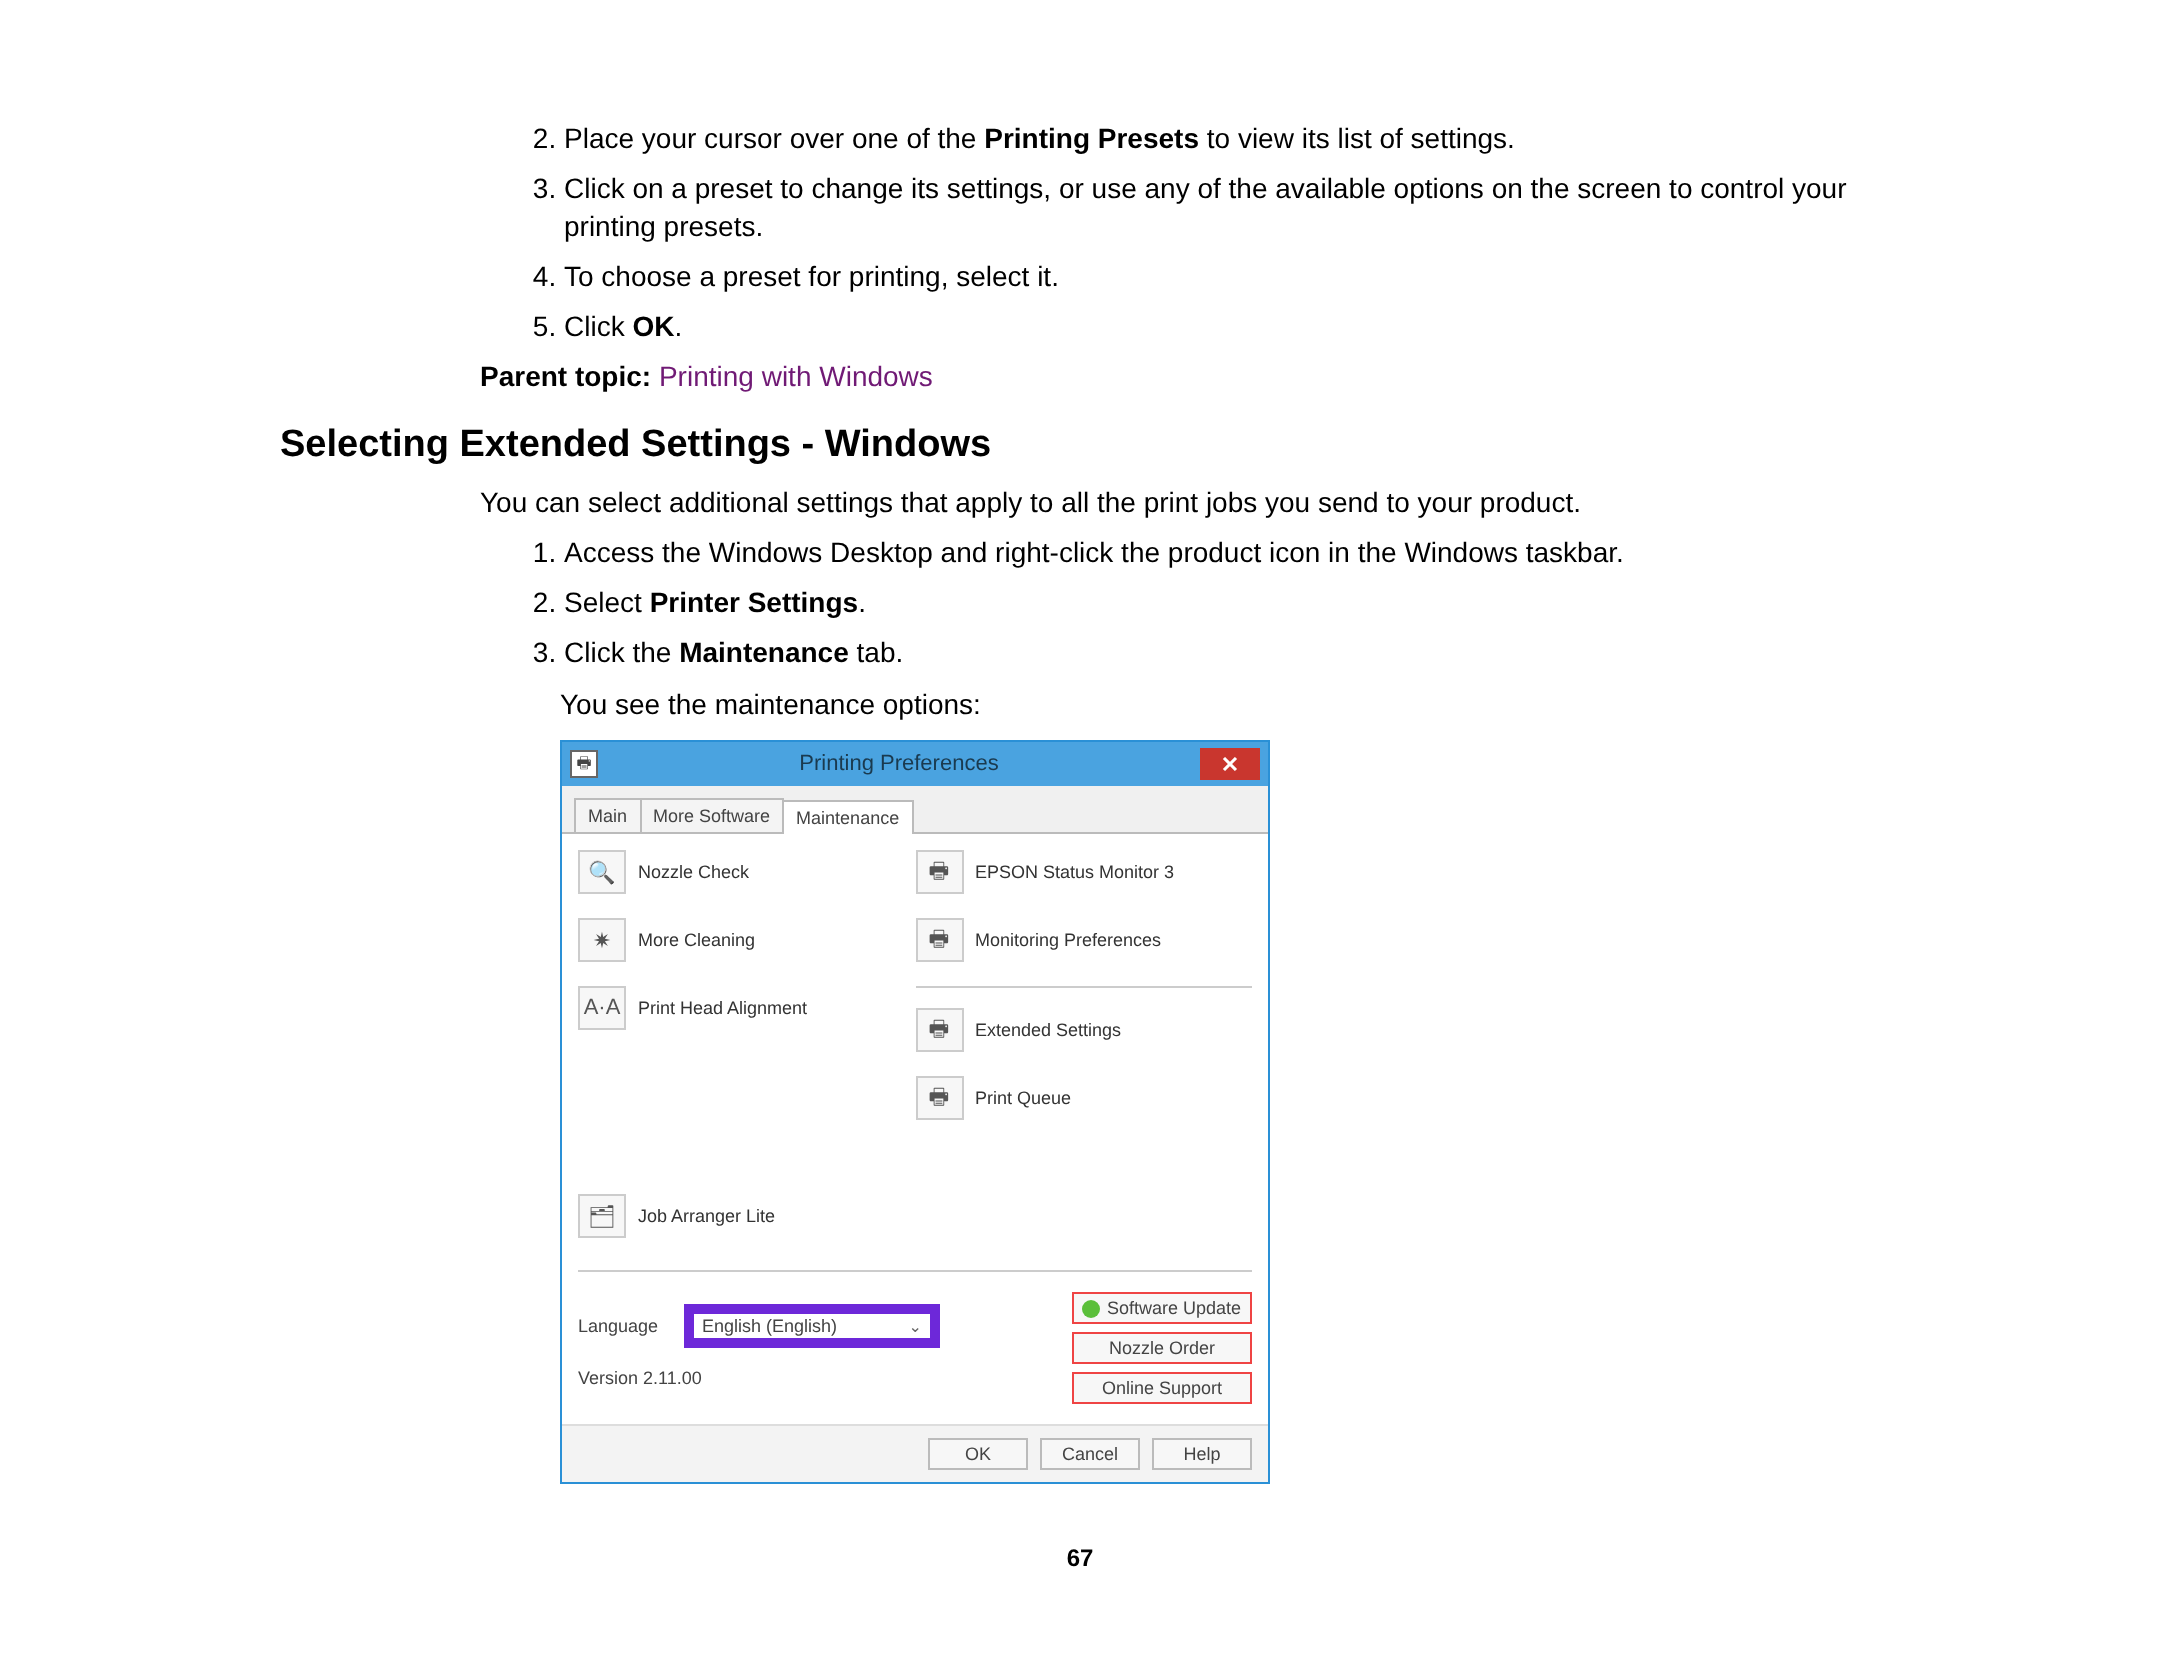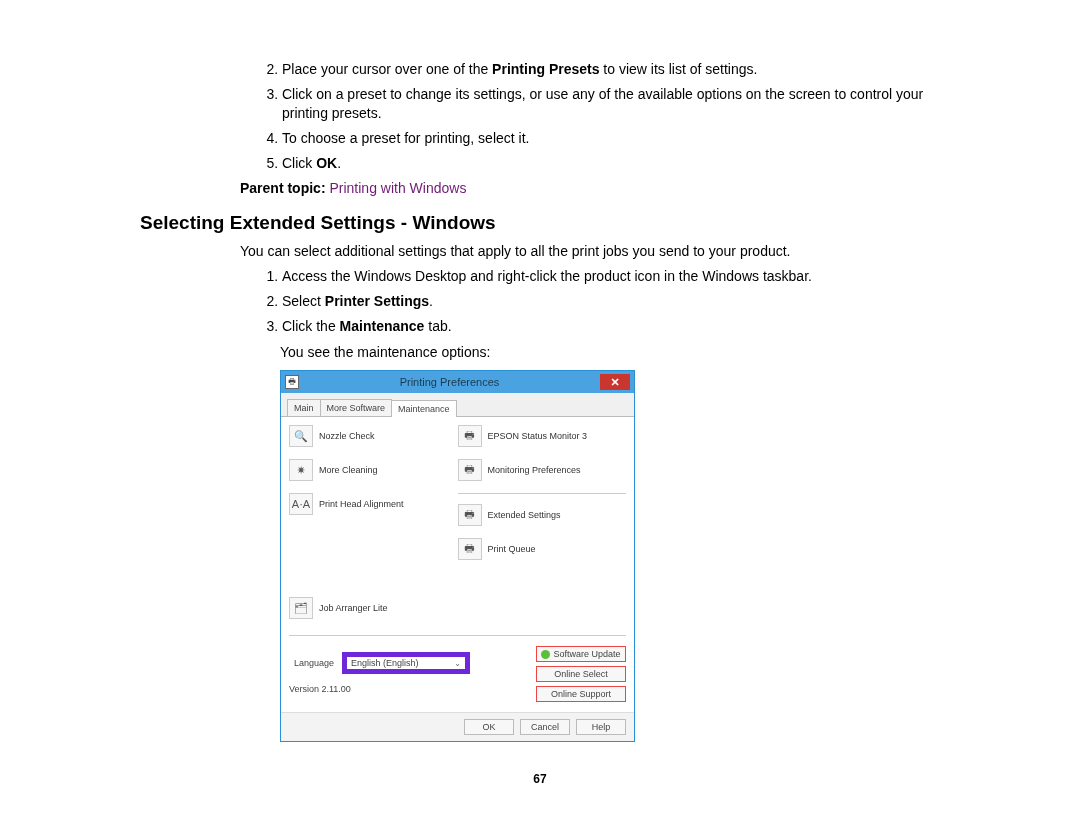--- a/index.html
+++ b/index.html
@@ -131,21 +131,20 @@
   .item .label { font-size: 9px; color:#333; }
   .divider {
     border-top: 1px solid #ccc;
     margin: 4px 0 10px 0;
   }
   .lang-row {
     display:flex;
     align-items:center;
     gap:8px;
     margin-top: 6px;
-    text-align: right;
   }
   .lang-row .lbl { font-size:9px; width: 45px; }
   .lang-row .combo {
     border:5px solid #6d28d9;
     font-size:9px;
     padding:1px 4px;
     width: 110px;
     display:flex;
     justify-content:space-between;
     align-items:center;
@@ -299,21 +298,21 @@
                 <span class="chev">⌄</span>
               </div>
             </div>
             <div class="version">Version 2.11.00</div>
           </div>
           <div class="right-buttons">
             <div class="rbtn">
               <span class="g"></span>
               <span>Software Update</span>
             </div>
-            <div class="rbtn">Online Select</div>
+            <div class="rbtn">Nozzle Order</div>
             <div class="rbtn">Online Support</div>
           </div>
         </div>
       </div>
       <div class="bottom-buttons">
         <div class="bbtn">OK</div>
         <div class="bbtn">Cancel</div>
         <div class="bbtn">Help</div>
       </div>
     </div>

